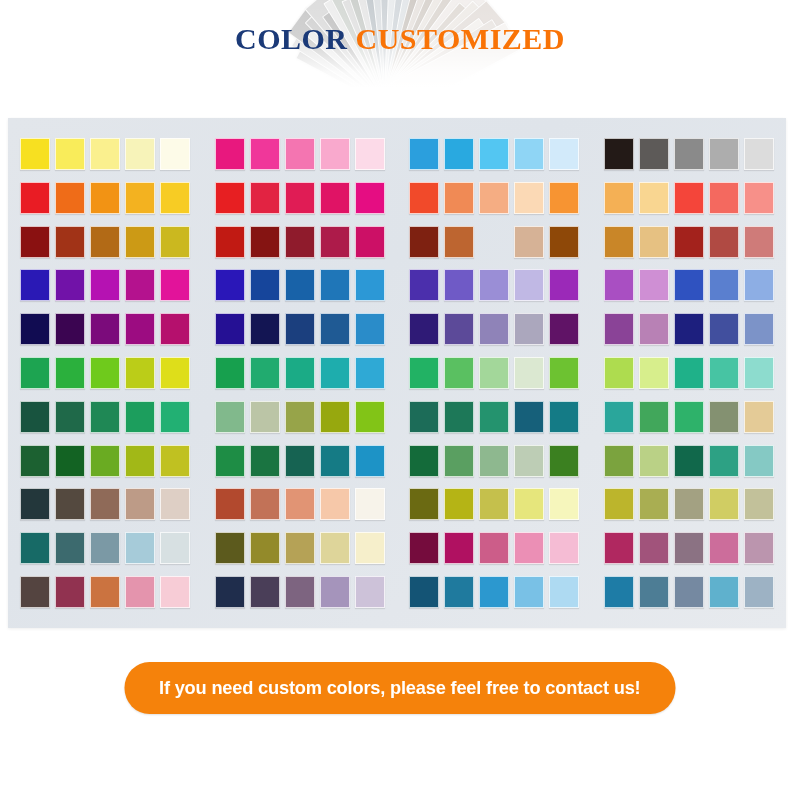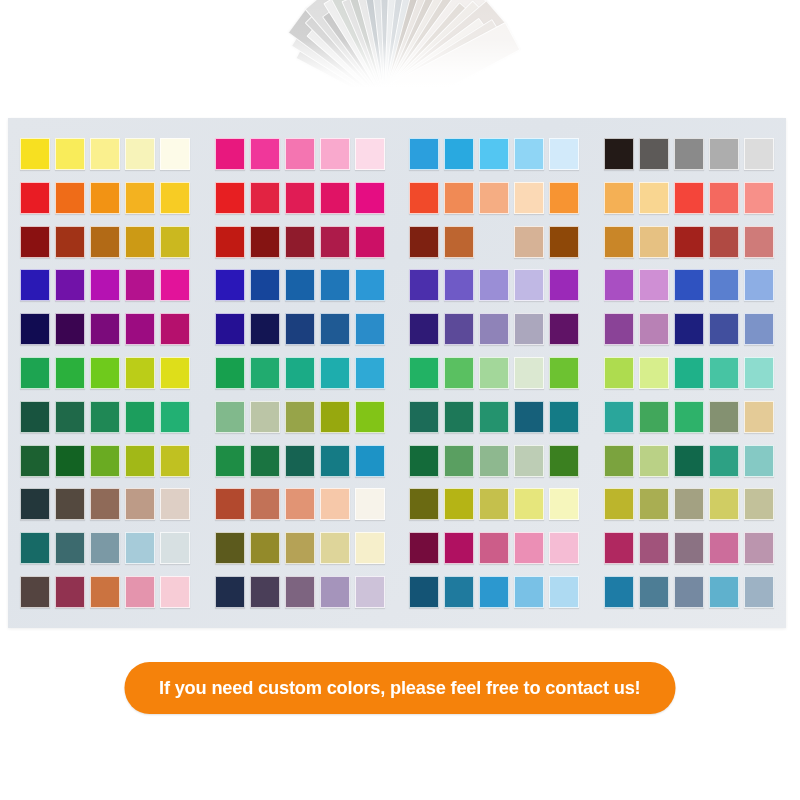--- a/index.html
+++ b/index.html
@@ -132,20 +132,25 @@
       <div class="fan-card" style="background: rgb(216, 210, 204); transform: translateX(-50%) rotate(32.07deg); height: 117px;"></div>
       <div class="fan-card" style="background: rgb(240, 236, 234); transform: translateX(-50%) rotate(36.34deg); height: 126px;"></div>
       <div class="fan-card" style="background: rgb(220, 214, 208); transform: translateX(-50%) rotate(40.62deg); height: 108px;"></div>
       <div class="fan-card" style="background: rgb(236, 232, 228); transform: translateX(-50%) rotate(44.9deg); height: 117px;"></div>
       <div class="fan-card" style="background: rgb(226, 220, 216); transform: translateX(-50%) rotate(49.17deg); height: 126px;"></div>
       <div class="fan-card" style="background: rgb(242, 239, 236); transform: translateX(-50%) rotate(53.45deg); height: 108px;"></div>
       <div class="fan-card" style="background: rgb(230, 225, 221); transform: translateX(-50%) rotate(57.72deg); height: 117px;"></div>
       <div class="fan-card" style="background: rgb(244, 241, 239); transform: translateX(-50%) rotate(62deg); height: 126px;"></div>
     </div>
   <div id="header-fade"></div>
+  <div id="header-title">
+    <span class="w1">COLOR</span>
+    <span> </span>
+    <span class="w2">CUSTOMIZED</span>
+  </div>
 </div>
 
 <div id="chart-panel">
   <div id="chart-grid">
       <div class="sw-row">
         <div class="sw-block">
           <div class="swatch" title="#f7e021" style="background: rgb(247, 224, 33);"></div>
           <div class="swatch" title="#f9ec5a" style="background: rgb(249, 236, 90);"></div>
           <div class="swatch" title="#faf08e" style="background: rgb(250, 240, 142);"></div>
           <div class="swatch" title="#f7f3b9" style="background: rgb(247, 243, 185);"></div>

